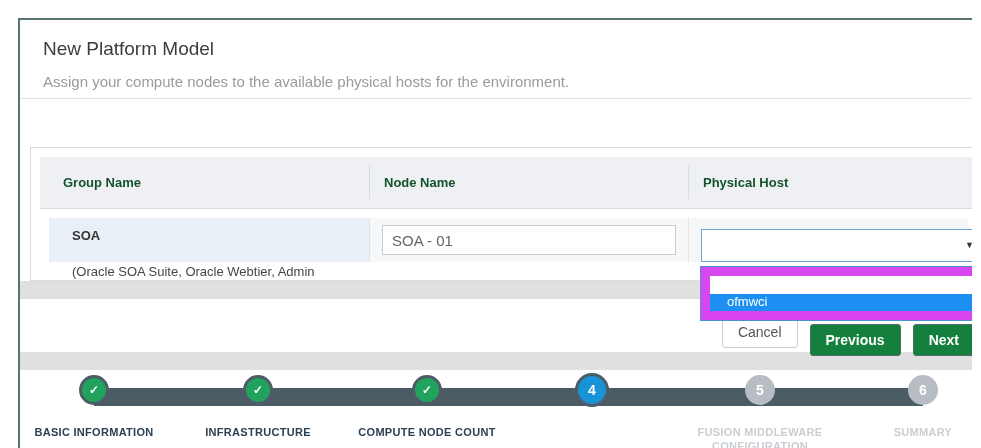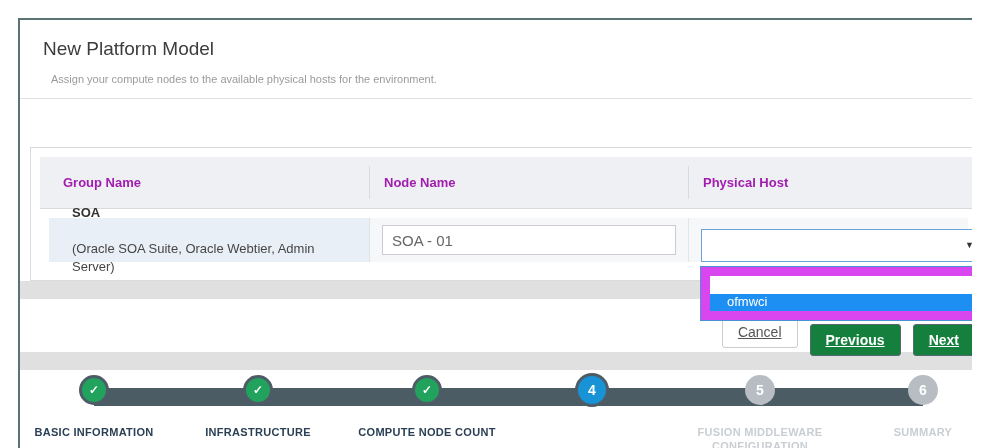--- a/index.html
+++ b/index.html
@@ -5,33 +5,33 @@
   * { margin:0; padding:9px; box-sizing:border-box; }
   html,body { background:#fff; }
   body { font-family:"Liberation Sans", sans-serif; }
   .page {
     position:relative; width:981px; height:448px;
     border:2px solid #5a7474; background:#fff; overflow:hidden;
   }
   
   .header { position:absolute; left:0; top:0; width:100%; height:79px; border-bottom:1px solid #e2e2e2; }
   .page-title { position:absolute; left:14px; top:9px; font-size:19px; font-weight:400; color:#3c3c3c; }
-  .page-subtitle { position:absolute; left:22px; top:44px; font-size:11px; color:#9b9b9b; }
+  .page-subtitle { position:absolute; left:14px; top:44px; font-size:15px; color:#9b9b9b; }
   
   .instruction { position:absolute; left:11px; top:98px; font-size:15px; color:#595959; }
   
   .map-table { position:absolute; left:10px; top:127px; width:957px; border:1px solid #d8dcdf; }
   .thead { display:flex; background:#eef0f3; border-bottom:1px solid #d8dcdf; }
-  .th { padding:9px 14px; font-size:13px; font-weight:bold; color:#a21caf; }
+  .th { padding:9px 14px; font-size:13px; font-weight:bold; color:#14532d; }
   .th-1 { width:321px; border-right:1px solid #d8dcdf; }
   .th-2 { width:319px; border-right:1px solid #d8dcdf; }
   .th-3 { flex:1; }
   .trow { display:flex; height:62px; }
   .td-1 { width:321px; background:#e9eff7; border-right:1px solid #dde2e7; padding:0 14px;
-          display:flex; flex-direction:column; justify-content:center; }
+          display:flex; flex-direction:column; }
   .group-title { font-size:13px; font-weight:bold; color:#333; line-height:18px; }
   .group-detail { font-size:13px; color:#464646; line-height:18px; }
   .td-2 { width:319px; background:#f6f7f9; border-right:1px solid #e4e7ea; display:flex; align-items:center; padding:0 12px; }
   .node-input { width:100%; height:30px; border:1px solid #c9cdd1; background:#fff; font-size:15px; color:#666;
                 padding:0 9px; font-family:"Liberation Sans", sans-serif; }
   .td-3 { flex:1; background:#f6f7f9; position:relative; }
   .select-box { position:absolute; left:12px; top:11px; width:292px; height:33px; background:#fff;
                 border:1px solid #6ba3da; display:flex; align-items:center; justify-content:flex-end;
                 padding-right:9px; cursor:pointer; }
   .select-arrow { font-size:9px; color:#333; line-height:1; }
@@ -39,21 +39,21 @@
                   border:1px solid #4a90d2; z-index:9; }
   .option-blank { height:15px; background:#fff; cursor:pointer; }
   .option-hl { background:#1e8ff2; color:#fff; font-size:13px; line-height:16px; padding:0 0 1px 17px; cursor:pointer; }
   
   .divider { position:absolute; left:0; width:100%; height:1px; background:#e0e0e0; }
   .divider-mid { top:261px; }
   .divider-bottom { top:332px; }
   
   .actions { position:absolute; top:287px; right:13px; display:flex; gap:12px; }
   .btn { height:32px; line-height:30px; padding:0 15px; font-size:14px; border-radius:3px;
-         font-family:"Liberation Sans", sans-serif; cursor:pointer;text-decoration:underline; }
+         font-family:"Liberation Sans", sans-serif; cursor:pointer; }
   .btn-cancel { background:#fff; border:1px solid #ccc; color:#555; }
   .btn-dark { background:#15803d; border:1px solid #53696f; color:#fff; font-weight:600;margin-top:8px; }
   
   .stepper { position:absolute; left:0; top:333px; width:100%; height:113px; }
   .connector { position:absolute; left:74px; top:35px; width:829px; height:4px; background:#4c5c65; }
   .circle { position:absolute; border-radius:50%; display:flex; align-items:center; justify-content:center;
             color:#fff; font-weight:bold; cursor:pointer; }
   .c-done    { width:30px; height:30px; top:22px; background:#21a35d; border:3px solid #4d5c66; font-size:12px; }
   .c-current { width:34px; height:34px; top:20px; background:#1793d6; border:3px solid #4d5c66; font-size:14px; }
   .c-future  { width:30px; height:30px; top:22px; background:#b7bdc2; font-size:14px; }

